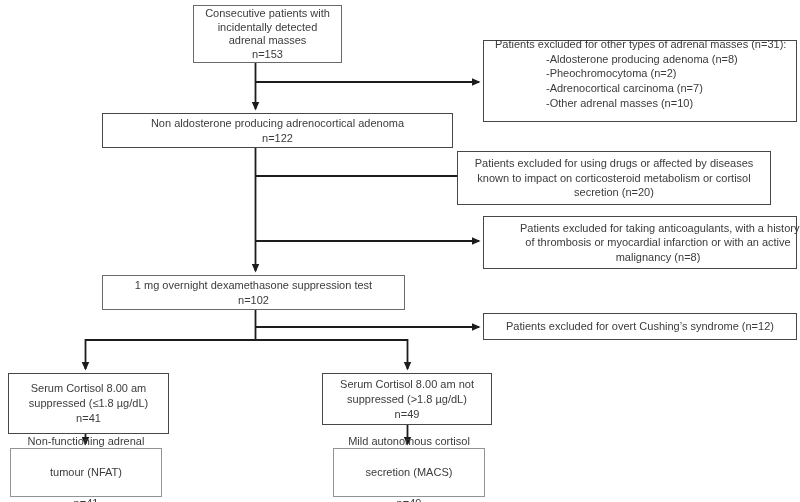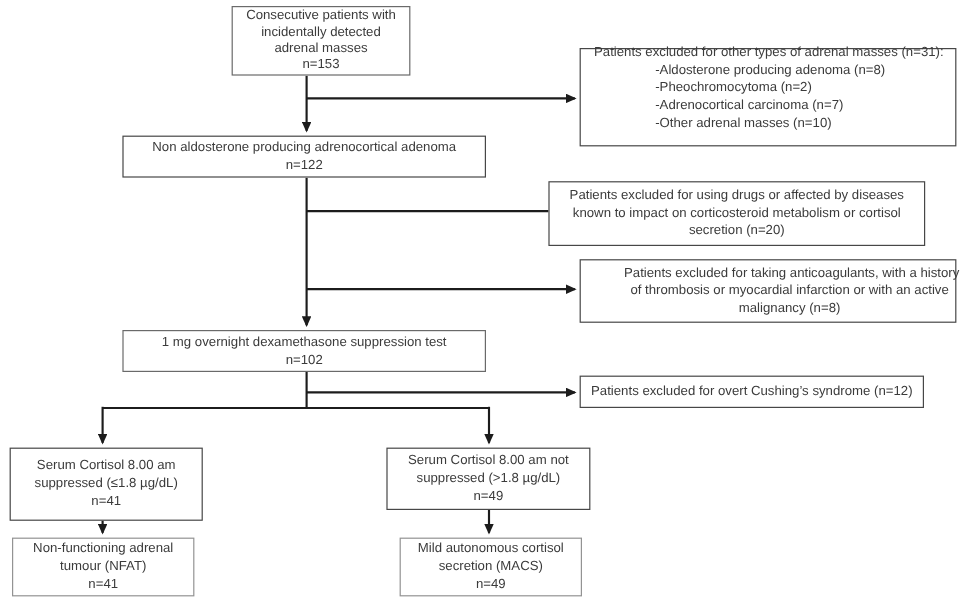--- a/index.html
+++ b/index.html
@@ -20,21 +20,21 @@
     display: flex;
     flex-direction: column;
     justify-content: center;
     text-align: center;
     color: #3b3b3b;
     font-size: 11px;
     line-height: 14.5px;
   }
   .box .ln { white-space: nowrap; }
   .b-mid   { border-color: #6a6a6a; }
-  .b-light { border-color: #939393; }
+  .b-light { border-color: #939393; gap: 16px; }
   .excl { font-size: 11px; line-height: 14.6px; }
   .excl-list { text-align: left; padding-left: 10px; }
   .excl-list .title { padding-left: 1px; }
   .excl-list .item  { padding-left: 52px; }
   .tight { line-height: 15px; }
 </style>
 </head>
 <body>
 
 <div id="canvas">
@@ -70,21 +70,21 @@
 
   <div class="box excl excl-list" style="left:483px; top:40px; width:314px; height:82px;">
     <div class="ln title"></div>
     <div class="ln title" style="margin-top:-14.6px;">Patients excluded for other types of adrenal masses (n=31):</div>
     <div class="ln item">-Aldosterone producing adenoma (n=8)</div>
     <div class="ln item">-Pheochromocytoma (n=2)</div>
     <div class="ln item">-Adrenocortical carcinoma (n=7)</div>
     <div class="ln item">-Other adrenal masses (n=10)</div>
   </div>
 
-  <div class="box tight" style="left:102px; top:113px; width:303px; height:35px;">
+  <div class="box tight" style="left:102px; top:113px; width:351px; height:35px;">
     <div class="ln">Non aldosterone producing adrenocortical adenoma</div>
     <div class="ln">n=122</div>
   </div>
 
   <div class="box excl" style="left:457px; top:151px; width:314px; height:54px;">
     <div class="ln">Patients excluded for using drugs or affected by diseases</div>
     <div class="ln">known to impact on corticosteroid metabolism or cortisol</div>
     <div class="ln">secretion (n=20)</div>
   </div>
 
@@ -92,21 +92,21 @@
     <div class="ln">Patients excluded for taking anticoagulants, with a history</div>
     <div class="ln">of thrombosis or myocardial infarction or with an active</div>
     <div class="ln">malignancy (n=8)</div>
   </div>
 
   <div class="box b-mid tight" style="left:102px; top:275px; width:303px; height:35px;">
     <div class="ln">1 mg overnight dexamethasone suppression test</div>
     <div class="ln">n=102</div>
   </div>
 
-  <div class="box excl" style="left:483px; top:313px; width:287px; height:27px;">
+  <div class="box excl" style="left:483px; top:313px; width:314px; height:27px;">
     <div class="ln">Patients excluded for overt Cushing’s syndrome (n=12)</div>
   </div>
 
   <div class="box tight" style="left:8px; top:373px; width:161px; height:61px;">
     <div class="ln">Serum Cortisol 8.00 am</div>
     <div class="ln">suppressed (≤1.8 µg/dL)</div>
     <div class="ln">n=41</div>
   </div>
 
   <div class="box tight" style="left:322px; top:373px; width:170px; height:52px;">

